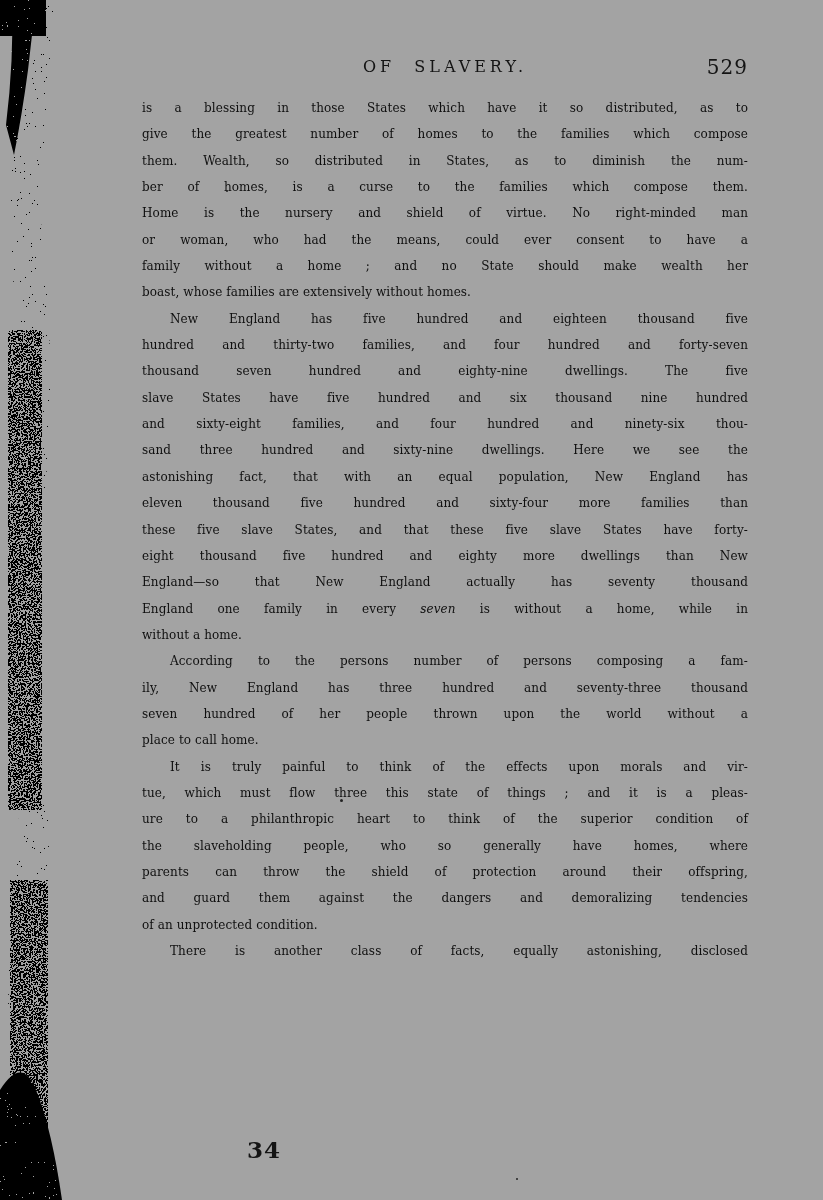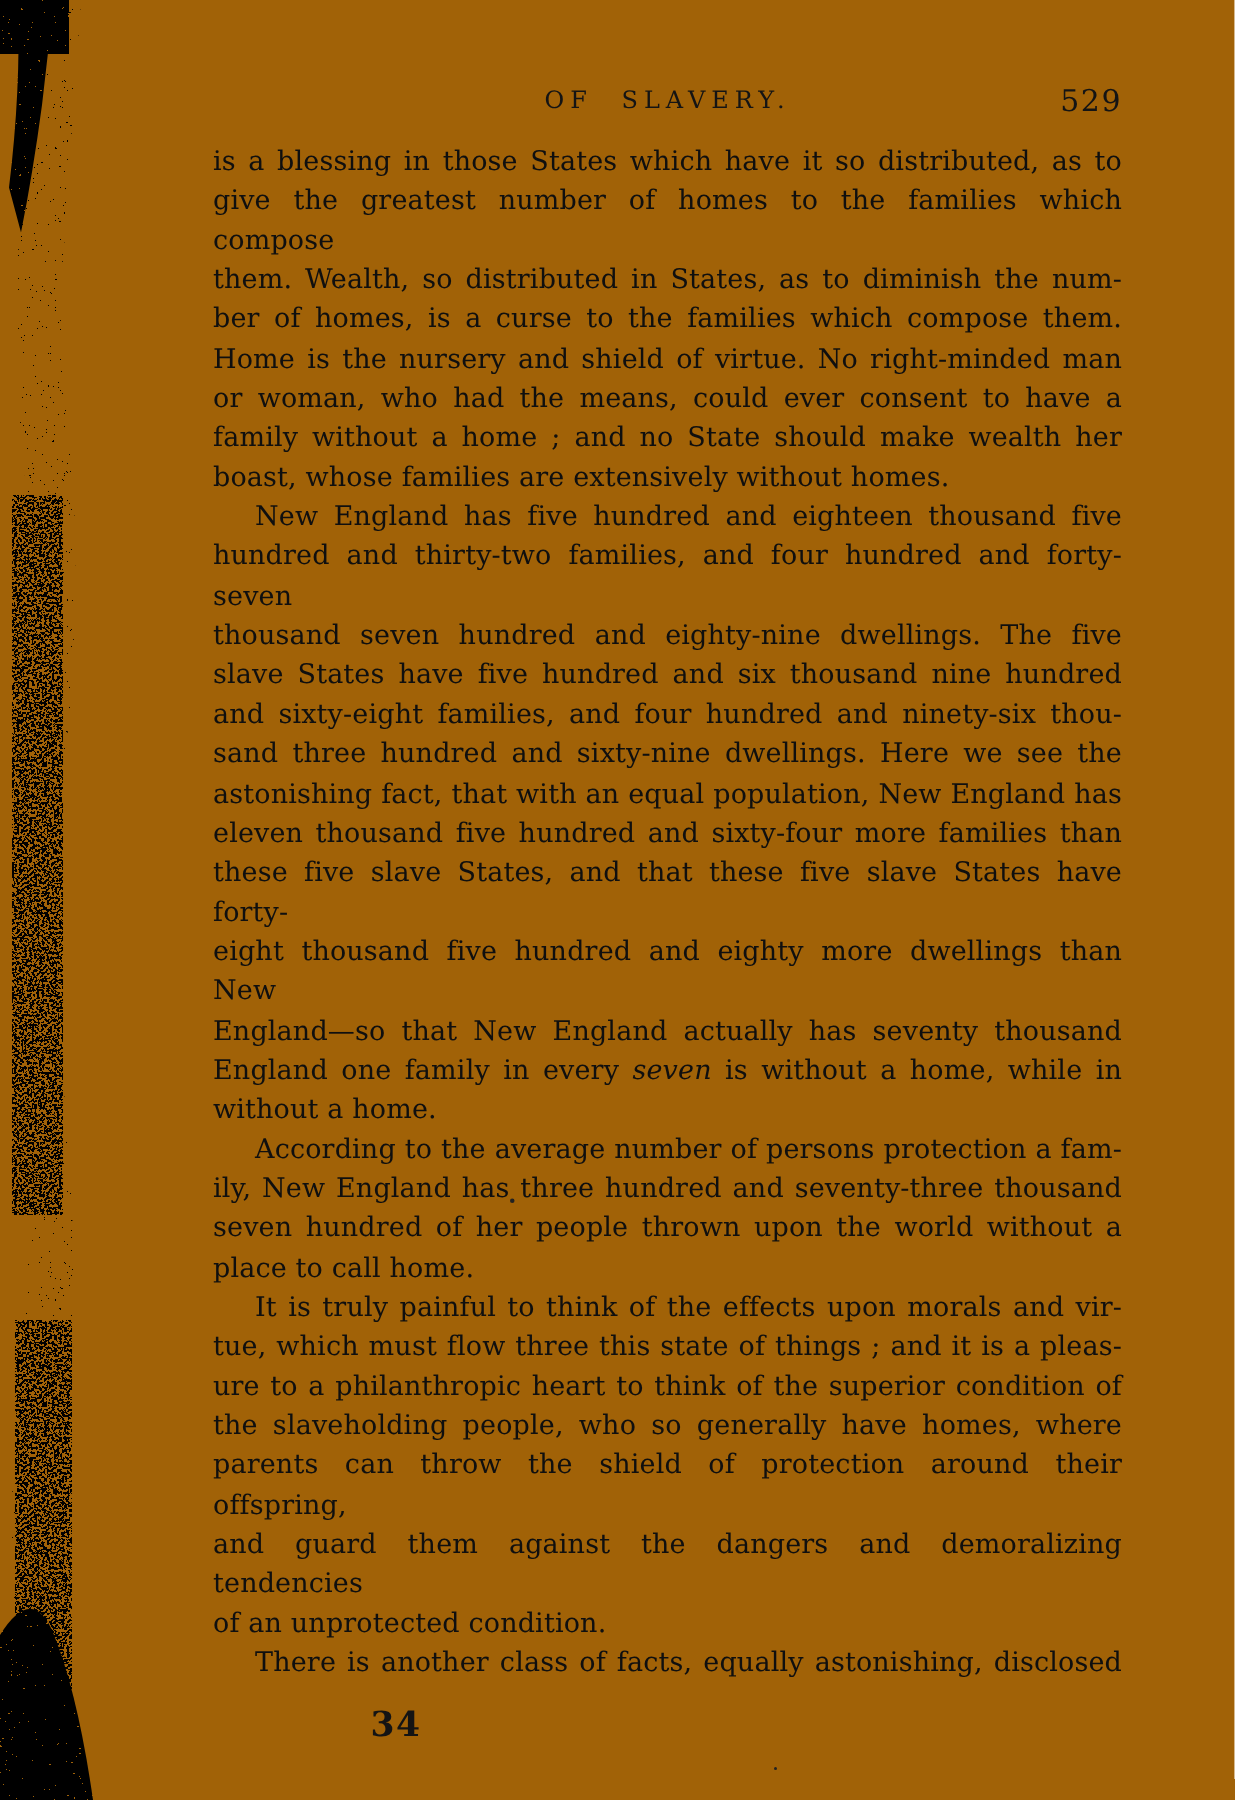--- a/index.html
+++ b/index.html
@@ -1,20 +1,20 @@
 <!DOCTYPE html>
 <html><head>
 <meta charset="utf-8">
 <style>
   html, body { margin: 0; padding: 0; background: #ffffff; }
   .sheet {
     position: relative;
     width: 823px;
     height: 1200px;
-    background: #a16207;
+    background: #a3a3a3;
     overflow: hidden;
     font-family: "DejaVu Serif", "Liberation Serif", serif;
     color: #0f0f0f;
   }
   .edge {
     position: absolute;
     left: 0; top: 0;
     width: 90px; height: 1200px;
     pointer-events: none;
   }
@@ -35,21 +35,21 @@
     position: absolute;
     right: 0; top: -2px;
     font-size: 20px;
     letter-spacing: 1px;
     color: #141414;
   }
   .textblock {
     position: absolute;
     left: 142px; top: 95px;
     width: 606px;
-    font-size: 18px;
+    font-size: 12px;
     line-height: 26.35px;
     letter-spacing: 0.1px;
   }
   .para { margin: 0; }
   .ln {
     display: block;
     text-align: justify;
     text-align-last: justify;
     white-space: normal;
   }
@@ -159,21 +159,21 @@
       <span class="ln">astonishing fact, that with an equal population, New England has</span>
       <span class="ln">eleven thousand five hundred and sixty-four more families than</span>
       <span class="ln">these five slave States, and that these five slave States have forty-</span>
       <span class="ln">eight thousand five hundred and eighty more dwellings than New</span>
       <span class="ln">England—so that New England actually has seventy thousand</span>
       <span class="ln"><span>England one family in every </span><em>seven</em><span> is without a home, while in</span></span>
       <span class="ln end">without a home.</span>
     </p>
 
     <p class="para">
-      <span class="ln ind">According to the average number of persons protection a fam-</span>
+      <span class="ln ind">According to the persons number of persons composing a fam-</span>
       <span class="ln">ily, New England has three hundred and seventy-three thousand</span>
       <span class="ln">seven hundred of her people thrown upon the world without a</span>
       <span class="ln end">place to call home.</span>
     </p>
 
     <p class="para">
       <span class="ln ind">It is truly painful to think of the effects upon morals and vir-</span>
       <span class="ln">tue, which must flow three this state of things ; and it is a pleas-</span>
       <span class="ln">ure to a philanthropic heart to think of the superior condition of</span>
       <span class="ln">the slaveholding people, who so generally have homes, where</span>

